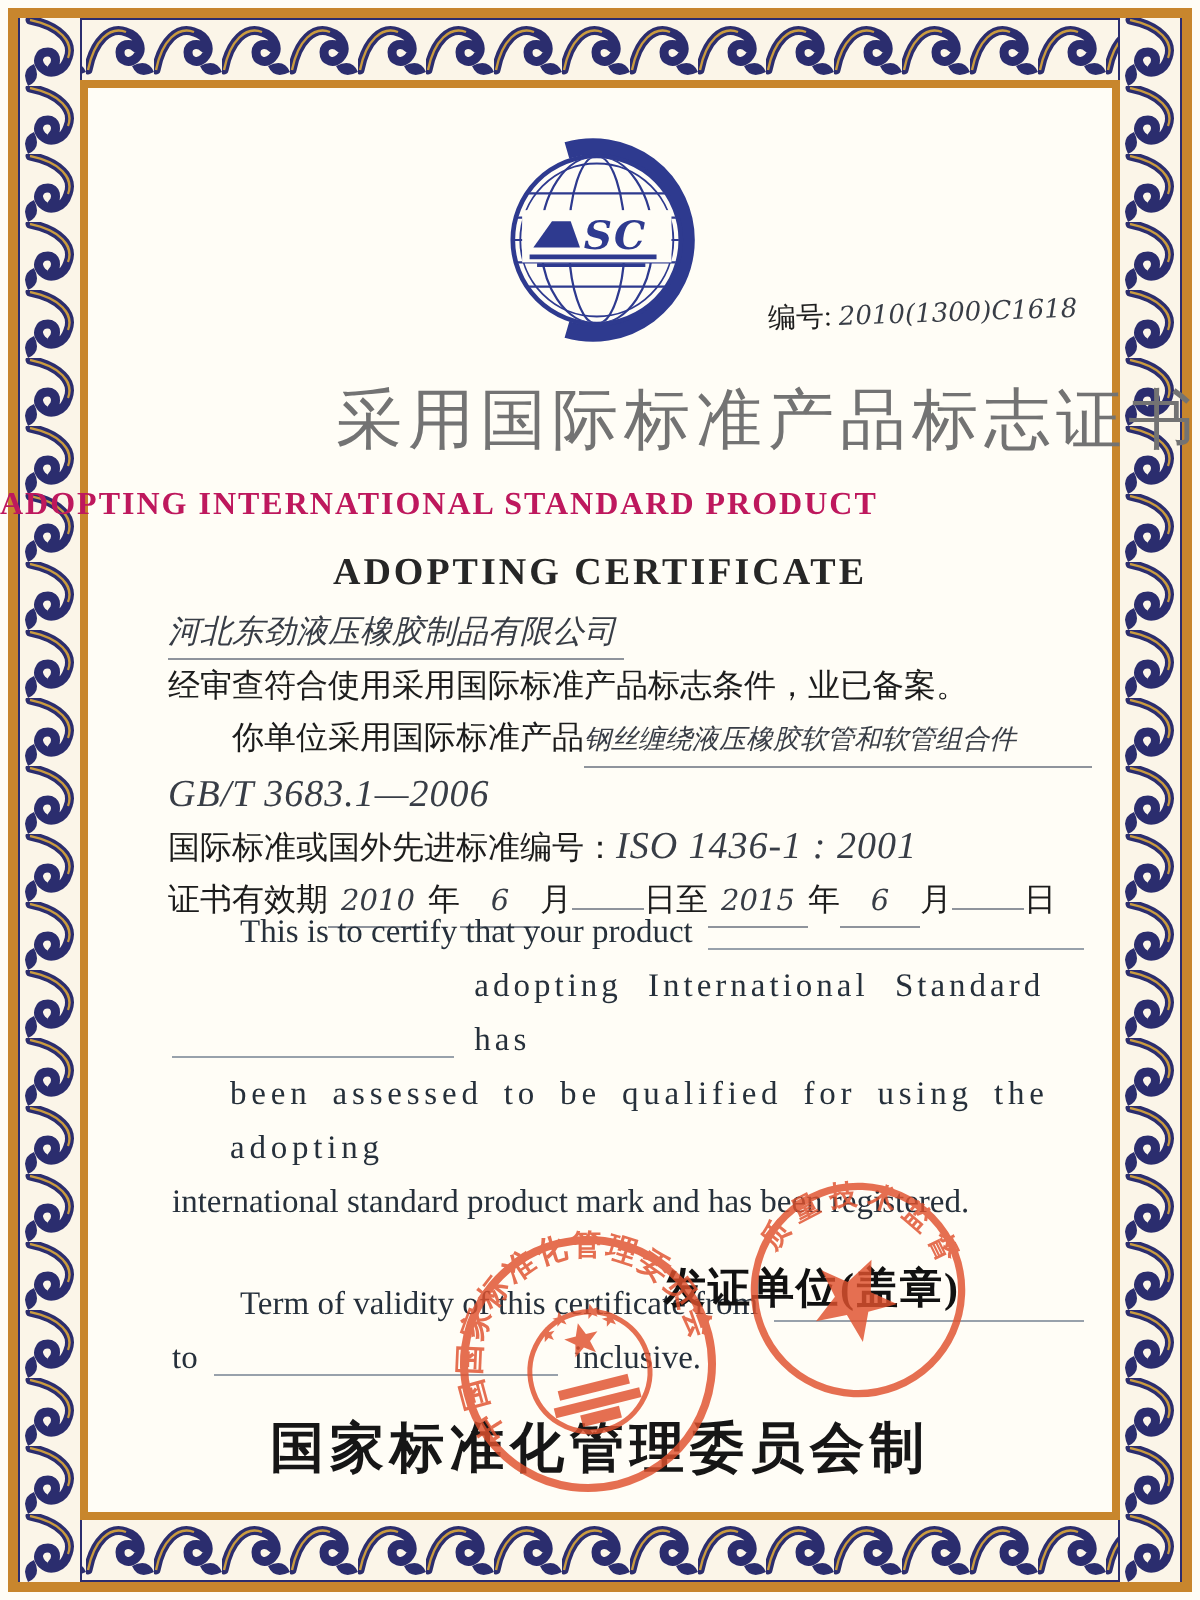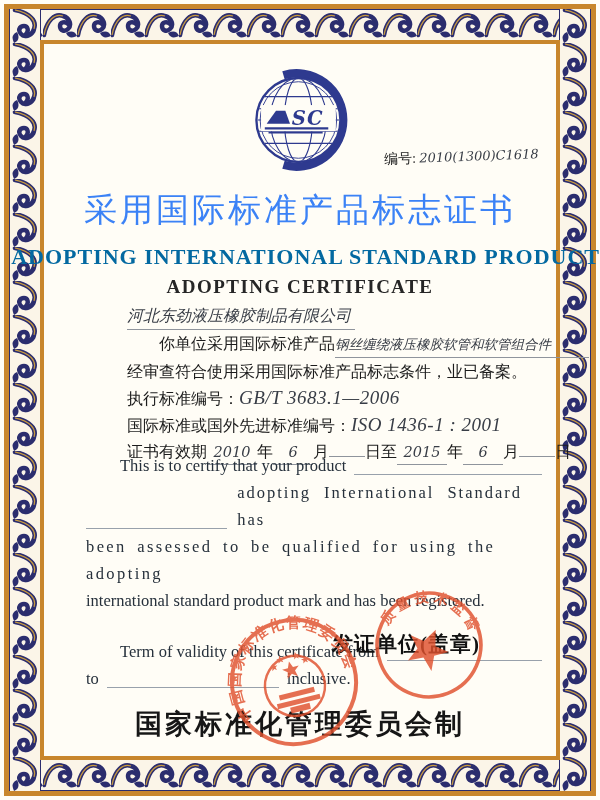--- a/index.html
+++ b/index.html
@@ -12,44 +12,44 @@
   .strip-top{left:9px;top:9px;right:9px;height:30px;border-top:1px solid #2b2d6e;border-bottom:1px solid #2b2d6e;}
   .strip-bottom{left:9px;bottom:9px;right:9px;height:30px;border-top:1px solid #2b2d6e;border-bottom:1px solid #2b2d6e;}
   .strip-left{left:9px;top:9px;bottom:9px;width:30px;border-left:1px solid #2b2d6e;border-right:1px solid #2b2d6e;}
   .strip-right{right:9px;top:9px;bottom:9px;width:30px;border-left:1px solid #2b2d6e;border-right:1px solid #2b2d6e;}
   .b-inner{position:absolute;inset:40px;border:4px solid #c8862d;pointer-events:none;}
   
   .logo{position:absolute;left:248px;top:64px;width:112px;height:112px;}
   .serial{position:absolute;left:384px;top:148px;font-size:14px;transform:rotate(-2deg);white-space:nowrap;}
   .hw{font-family:"DejaVu Serif",serif;font-style:italic;color:#383d46;}
   .serial .hw{font-size:13px;}
-  .title-cn{position:absolute;left:0;right:0;top:188px;text-align:center;font-size:33px;
-            letter-spacing:3px;font-weight:500;color:#3b82f6;white-space:nowrap;}
-  .title-en1{position:absolute;left:0;right:0;top:244px;text-align:right;font-size:22px;
-             font-weight:600;letter-spacing:1px;color:#0369a1;}
+  .title-cn{position:absolute;left:0;right:0;top:188px;text-align:right;font-size:33px;
+            letter-spacing:3px;font-weight:500;color:#737373;white-space:nowrap;}
+  .title-en1{position:absolute;left:0;right:0;top:244px;text-align:left;font-size:16px;
+             font-weight:600;letter-spacing:1px;color:#be185d;}
   .title-en2{position:absolute;left:0;right:0;top:276px;text-align:center;font-size:19px;
              font-weight:600;letter-spacing:1.5px;color:#262626;}
   
-  .body-cn{position:absolute;left:84px;top:304px;width:462px;font-size:16px;line-height:24px;color:#1c1c1c;margin-left:43px;}
+  .body-cn{position:absolute;left:84px;top:304px;width:462px;font-size:16px;line-height:24px;color:#1c1c1c;}
   .row{display:flex;align-items:baseline;margin-bottom:2px;white-space:nowrap;}
   .company{display:inline-block;min-width:228px;border-bottom:1px solid #8f949c;font-size:16px;padding-bottom:1px;}
   .intro-printed{padding-left:32px;}
   .product{flex:1;border-bottom:1px solid #8f949c;font-size:13.5px;padding-bottom:1px;}
   .val{font-size:19px;letter-spacing:0.5px;font-family:Liberation Serif, serif;}
   .vu{display:inline-block;border-bottom:1px solid #8f949c;text-align:center;font-size:14.5px;}
   .vu.w50{min-width:50px;} .vu.w40{min-width:40px;} .vu.w36{min-width:36px;}
   
   .body-en{position:absolute;left:86px;top:452px;width:458px;font-size:16.5px;line-height:27px;color:#26303b;}
   .erow{display:flex;align-items:flex-end;}
   .indent{padding-left:34px;}
   .u-grow{flex:1;border-bottom:1.2px solid #98a1ab;margin:0 2px 4px 8px;}
   .u-lead{width:150px;border-bottom:1.2px solid #98a1ab;margin:0 10px 4px 0;}
   .u-mid{width:172px;border-bottom:1.2px solid #98a1ab;margin:0 8px 4px 8px;}
   .spread2{letter-spacing:2px;word-spacing:7px;}
-  .spread3{letter-spacing:2.4px;word-spacing:4px;}
+  .spread3{letter-spacing:2.4px;word-spacing:4px;margin-left:29px;}
   .term-block{margin-top:24px;}
   
   .issuer{position:absolute;left:332px;top:630px;z-index:2;white-space:nowrap;text-align:center;}
   .issuer-label{font-size:21px;font-weight:700;letter-spacing:1px;color:#111;}
   .issuer-date{margin-top:6px;font-size:17px;padding-left:8px;color:#111;}
   .issuer-date .hw{font-size:17px;}
   .gap-s{display:inline-block;width:14px;} .gap-m{display:inline-block;width:26px;}
   .footer{position:absolute;left:0;right:0;top:706px;text-align:center;font-size:27px;
           letter-spacing:3px;font-weight:700;color:#161616;z-index:1;}
   .stamp{position:absolute;opacity:0.82;z-index:3;pointer-events:none;}
@@ -143,28 +143,27 @@
 
   <div class="title-cn">采用国际标准产品标志证书</div>
   <div class="title-en1">ADOPTING  INTERNATIONAL  STANDARD PRODUCT</div>
   <div class="title-en2">ADOPTING CERTIFICATE</div>
 
   <div class="body-cn">
     <div class="row">
       <span class="hw company">河北东劲液压橡胶制品有限公司</span>
     </div>
     <div class="row">
+      <span>经审查符合使用采用国际标准产品标志条件，业已备案。</span>
+    </div>
+    <div class="row">
       <span class="intro-printed">你单位采用国际标准产品</span>
       <span class="hw product">钢丝缠绕液压橡胶软管和软管组合件</span>
     </div>
     <div class="row">
-      <span>经审查符合使用采用国际标准产品标志条件，业已备案。</span>
-    </div>
-    <div class="row">
-      <span>执行标准编号：</span>
       <span class="hw val">GB/T 3683.1—2006</span>
     </div>
     <div class="row">
       <span>国际标准或国外先进标准编号：</span>
       <span class="hw val">ISO 1436-1 : 2001</span>
     </div>
     <div class="row">
       <span>证书有效期</span>
       <span class="vu w50 hw">2010</span>
       <span>年</span>

